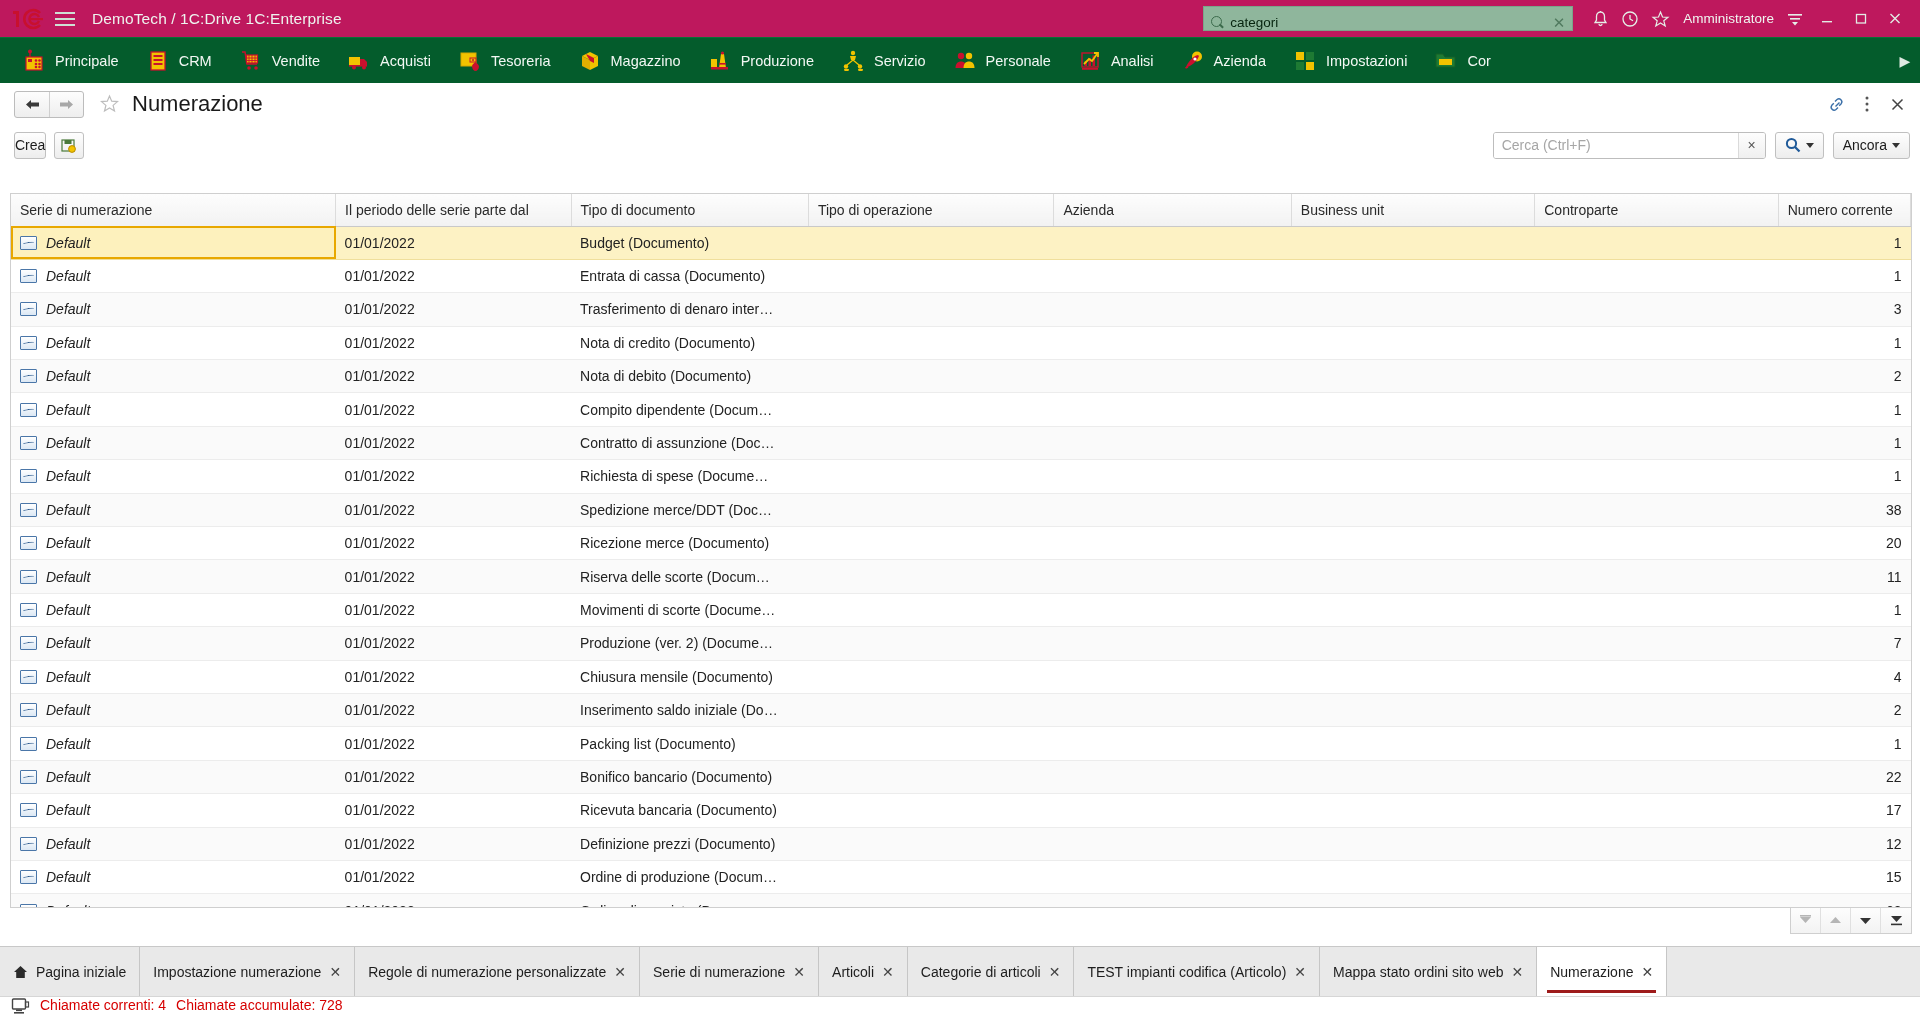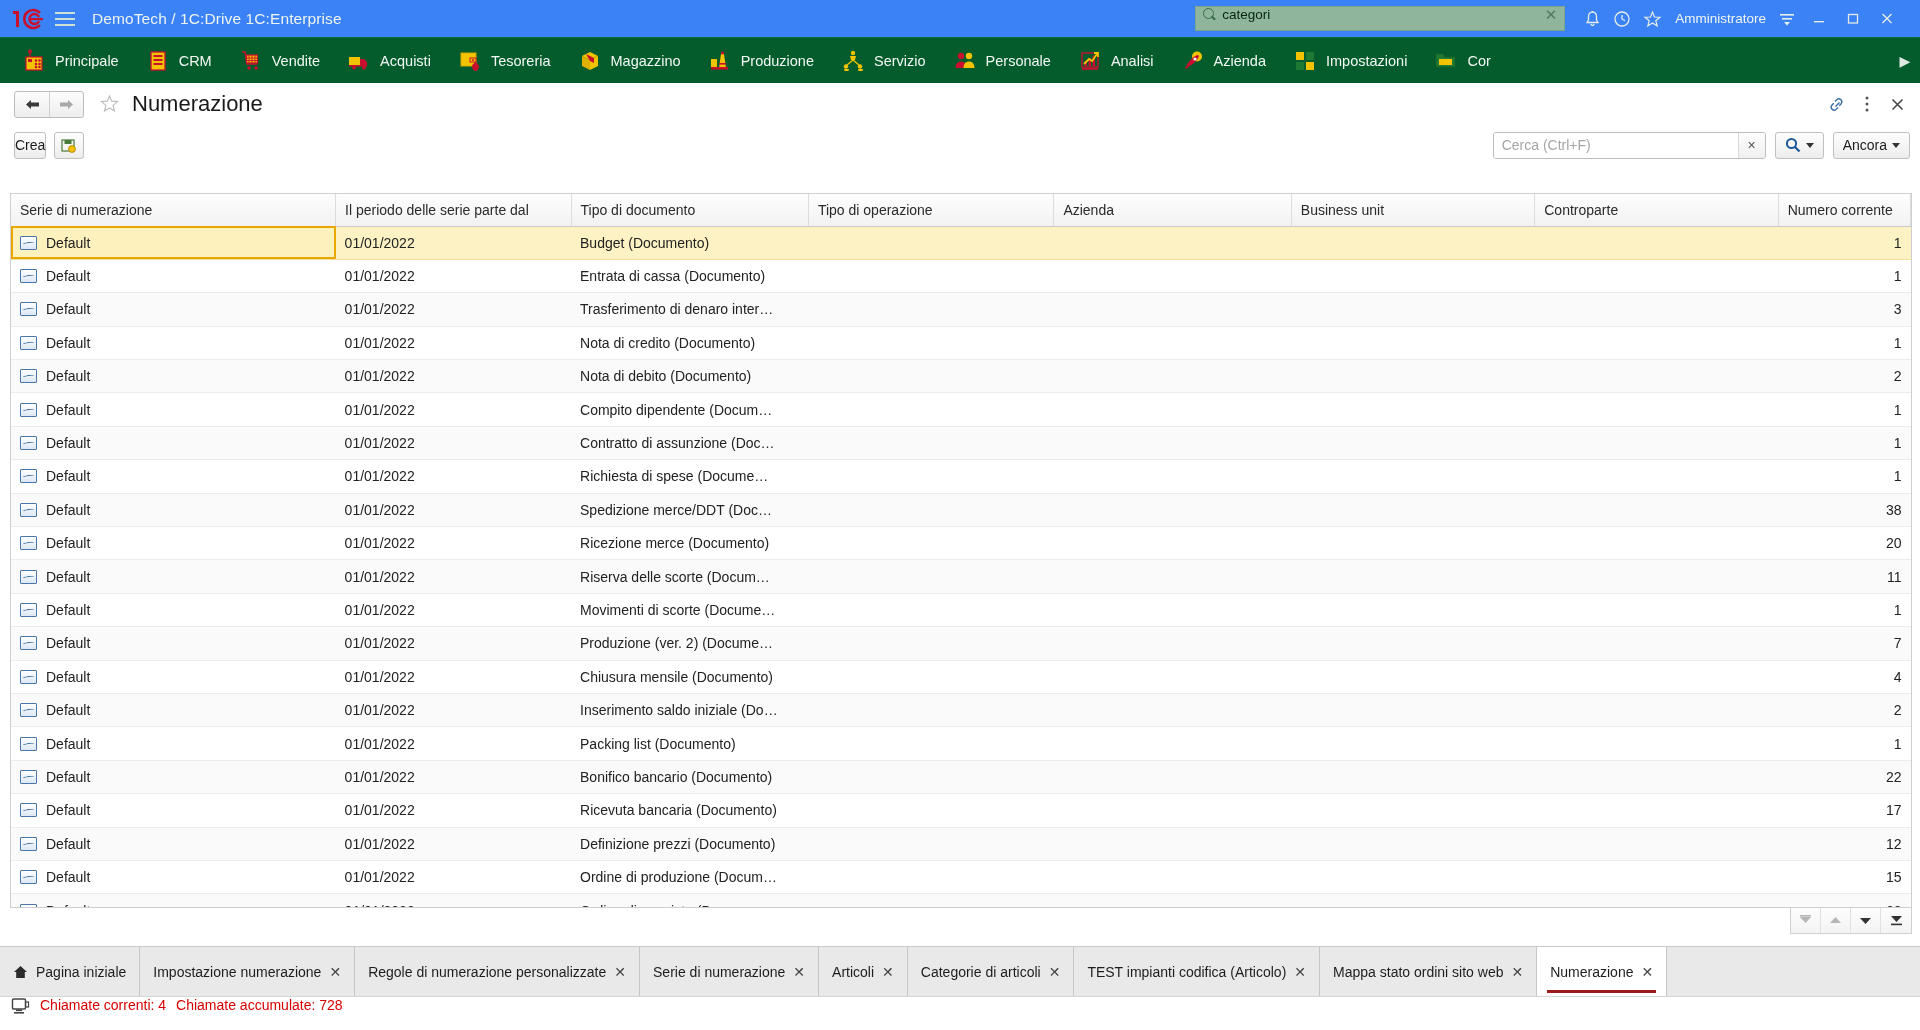--- a/index.html
+++ b/index.html
@@ -7,24 +7,24 @@
     width: 1920px; height: 1030px;
     font-family: "Liberation Sans", sans-serif;
     background: #ffffff;
     overflow: hidden;
     -webkit-font-smoothing: antialiased;
   }
 
   
   .titlebar {
     height: 37px;
-    background: #3b82f6;
+    background: #be185d;
     display: flex;
     align-items: center;
-    padding: 0 16px 0 10px;
+    padding: 0 8px 0 10px;
     position: relative;
   }
   .logo-1c {
     width: 34px; height: 24px;
     position: relative;
     margin-right: 8px;
     flex: none;
   }
   .logo-1c svg { display: block; }
   .hamburger {
@@ -39,21 +39,21 @@
     color: #eef4ef;
     font-size: 15.5px;
     letter-spacing: .1px;
     white-space: nowrap;
   }
   .titlebar-spacer { flex: 1; }
   .global-search {
     width: 370px; height: 25px;
     background: #8fb69c;
     border: 1px solid #7aa589;
-    display: flex; align-items: flex-start;
+    display: flex; align-items: flex-end;
     padding: 0 4px 0 6px;
     position: relative;
     margin-right: 12px;
   }
   .global-search .srch-ico {
     width: 15px; height: 15px; flex: none; margin-right: 5px;
     position: relative;
   }
   .global-search .srch-ico::before {
     content:""; position:absolute; left:1px; top:1px;
@@ -241,21 +241,21 @@
     background: #fdf2c4;
     border-bottom: 1px solid #f0df9c;
     border-top: 1px solid #f0df9c;
   }
   tr.sel td.cell-serie {
     outline: 2px solid #e8a800;
     outline-offset: -2px;
     background: #fdf1bd;
   }
   td.num { text-align: right; padding-right: 12px; }
-  .serie-cell { display: flex; align-items: center; gap: 9px; }
+  .serie-cell { display: flex; align-items: center; gap: 9px; font-style: italic; }
   .rec-ico {
     width: 17px; height: 14px; flex: none;
     border: 1px solid #4a76a8;
     background: linear-gradient(#ffffff,#dce8f4);
     border-radius: 1px;
     position: relative;
   }
   .rec-ico::after {
     content:""; position:absolute; left:2px; top:5px;
     width:11px; height:3px;

